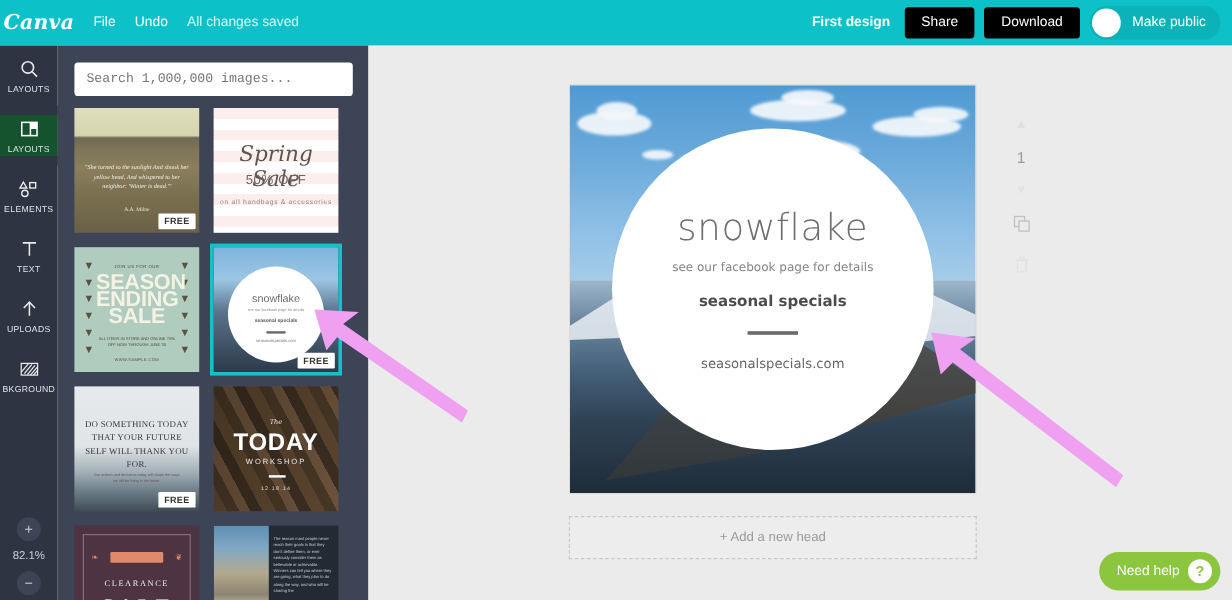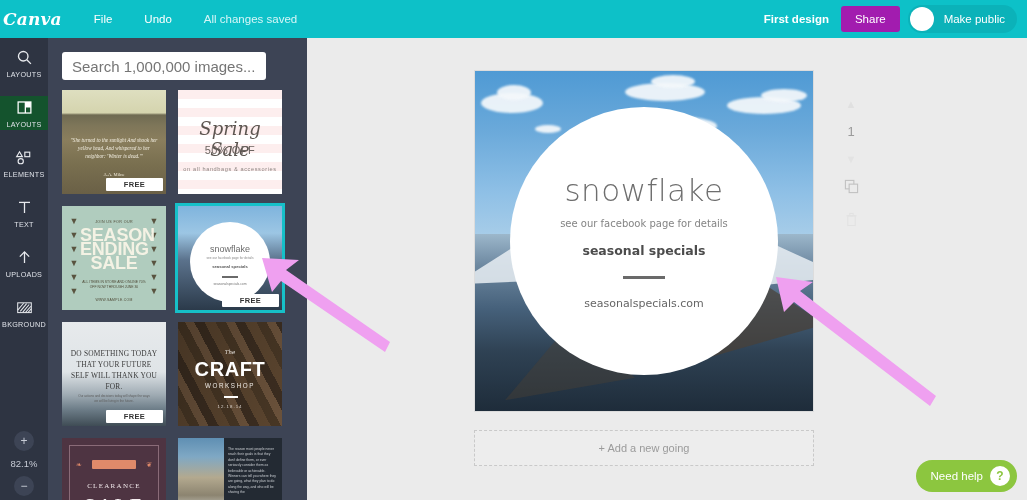--- a/index.html
+++ b/index.html
@@ -15,33 +15,33 @@
   .topbar {
     position: absolute; left: 0; top: 0; width: 1027px; height: 38px;
     background: #0dc1c8; display: flex; align-items: center;
   }
   .logo {
     margin-left: 3px; color: #fff; font-size: 17px;
     font-family: "DejaVu Serif", serif; font-style: italic; font-weight: bold;
     letter-spacing: .2px;
   }
   .menu-item {
-    color: #ffffff; font-size: 11.5px; margin-left: 32px;
+    color: #ffffff; font-size: 11.5px; margin-left: 16px;
     white-space: nowrap;
   }
   .menu-item.muted { color: #d6f6f7; }
   .topbar-right {
     position: absolute; right: 10px; top: 0; height: 38px;
     display: flex; align-items: center; gap: 8px;
   }
   .design-name {
     color: #fff; font-size: 11.5px; font-weight: bold; margin-right: 4px;
   }
   .tbtn {
-    background: #a21caf; color: #fff; font-size: 11.5px;
+    background: #000000; color: #fff; font-size: 11.5px;
     border: none; border-radius: 3px; padding: 6px 14px;
     height: 26px; line-height: 14px; cursor: pointer;
   }
   .toggle-wrap {
     display: flex; align-items: center; background: #0bb2b9;
     border-radius: 14px; height: 28px; padding: 0 12px 0 2px; cursor: pointer;
   }
   .knob {
     width: 24px; height: 24px; border-radius: 50%; background: #fff;
     flex: none;
@@ -81,39 +81,39 @@
     cursor: pointer; border: none;
   }
   .zval { color: #c8ccd6; font-size: 9.5px; }
 
   
   .panel {
     position: absolute; left: 48px; top: 38px; width: 259px; height: 462px;
     background: #3d4455; overflow: hidden;
   }
   .searchbox {
-    position: absolute; left: 14px; top: 14px; width: 204px; height: 28px;
+    position: absolute; left: 14px; top: 14px; width: 232px; height: 28px;
     background: #fff; border: none; border-radius: 3px;
-    font-size: 15px; color: #555; padding: 0 10px;
-    font-family: Liberation Sans, sans-serif;
+    font-size: 11px; color: #555; padding: 0 10px;
+    font-family: Liberation Mono, monospace;
   }
   .grid {
     position: absolute; left: 14px; top: 52px; width: 240px;
     display: flex; flex-wrap: wrap; gap: 12px;
   }
   .thumb {
     position: relative; width: 104px; height: 104px; overflow: hidden;
     cursor: pointer; flex: none;
   }
   .thumb.selected {
     outline: 3px solid #16c0c8; outline-offset: 0px;
   }
   .free-tag {
     position: absolute; right: 3px; bottom: 3px; background: #fff;
-    color: #333; font-size: 7.5px; font-weight: bold; padding: 2px 18px;
+    color: #333; font-size: 7.5px; font-weight: bold; padding: 2px 5px;
     letter-spacing: .3px; border-radius: 1px;
   }
 
   
   .t-forest {
     background:
       linear-gradient(180deg, #dedfc0 0%, #d5d4ae 22%, #6f6a52 24%, #7e7659 34%,
                       #8a7e5d 48%, #7a7050 70%, #6a6046 100%);
   }
   .t-forest .q {
@@ -372,20 +372,21 @@
 
   <div class="topbar">
     <div class="logo">Canva</div>
     <div class="menu-item">File</div>
     <div class="menu-item">Undo</div>
     <div class="menu-item muted">All changes saved</div>
 
     <div class="topbar-right">
       <div class="design-name">First design</div>
       <button class="tbtn">Share</button>
+      <button class="tbtn">Download</button>
       <div class="toggle-wrap">
         <div class="knob"></div>
         <div class="toggle-label">Make public</div>
       </div>
     </div>
   </div>
 
   <div class="rail">
 
     <div class="rail-item">
@@ -501,21 +502,21 @@
       </div>
 
       <div class="thumb t-do">
         <div class="h">DO SOMETHING TODAY THAT YOUR FUTURE SELF WILL THANK YOU FOR.</div>
         <div class="p">Our actions and decisions today will shape the ways we will be living in the future.</div>
         <div class="free-tag">FREE</div>
       </div>
 
       <div class="thumb t-craft">
         <div class="the">The</div>
-        <div class="big">CRAFT</div>
+        <div class="big">TODAY</div>
         <div class="ws">WORKSHOP</div>
         <div class="bar"></div>
         <div class="dt">12.18.14</div>
       </div>
 
       <div class="thumb t-clear">
         <div class="frame"></div>
         <div class="ribbon"></div>
         <div class="orn-l">❧</div>
         <div class="orn-r">❦</div>
@@ -579,21 +580,21 @@
       </div>
       <div class="pt-icon faint">
         <svg width="13" height="15" viewBox="0 0 14 16" fill="none" stroke="#d6d6d6" stroke-width="1.2">
           <rect x="3" y="4" width="8" height="10.5"></rect>
             <line x1="1.5" y1="4" x2="12.5" y2="4"></line>
           <rect x="5.2" y="1.5" width="3.6" height="2.5"></rect>
         </svg>
       </div>
     </div>
 
-    <div class="addpage">+ Add a new going</div>
+    <div class="addpage">+ Add a new head</div>
 
     <div class="needhelp">
       <div class="needhelp-label">Need help</div>
       <div class="nh-circle">?</div>
     </div>
   </div>
 
   <svg class="arrow-layer" viewBox="0 0 1027 500" xmlns="http://www.w3.org/2000/svg">
     <g fill="#efa0f0">
       <g>

